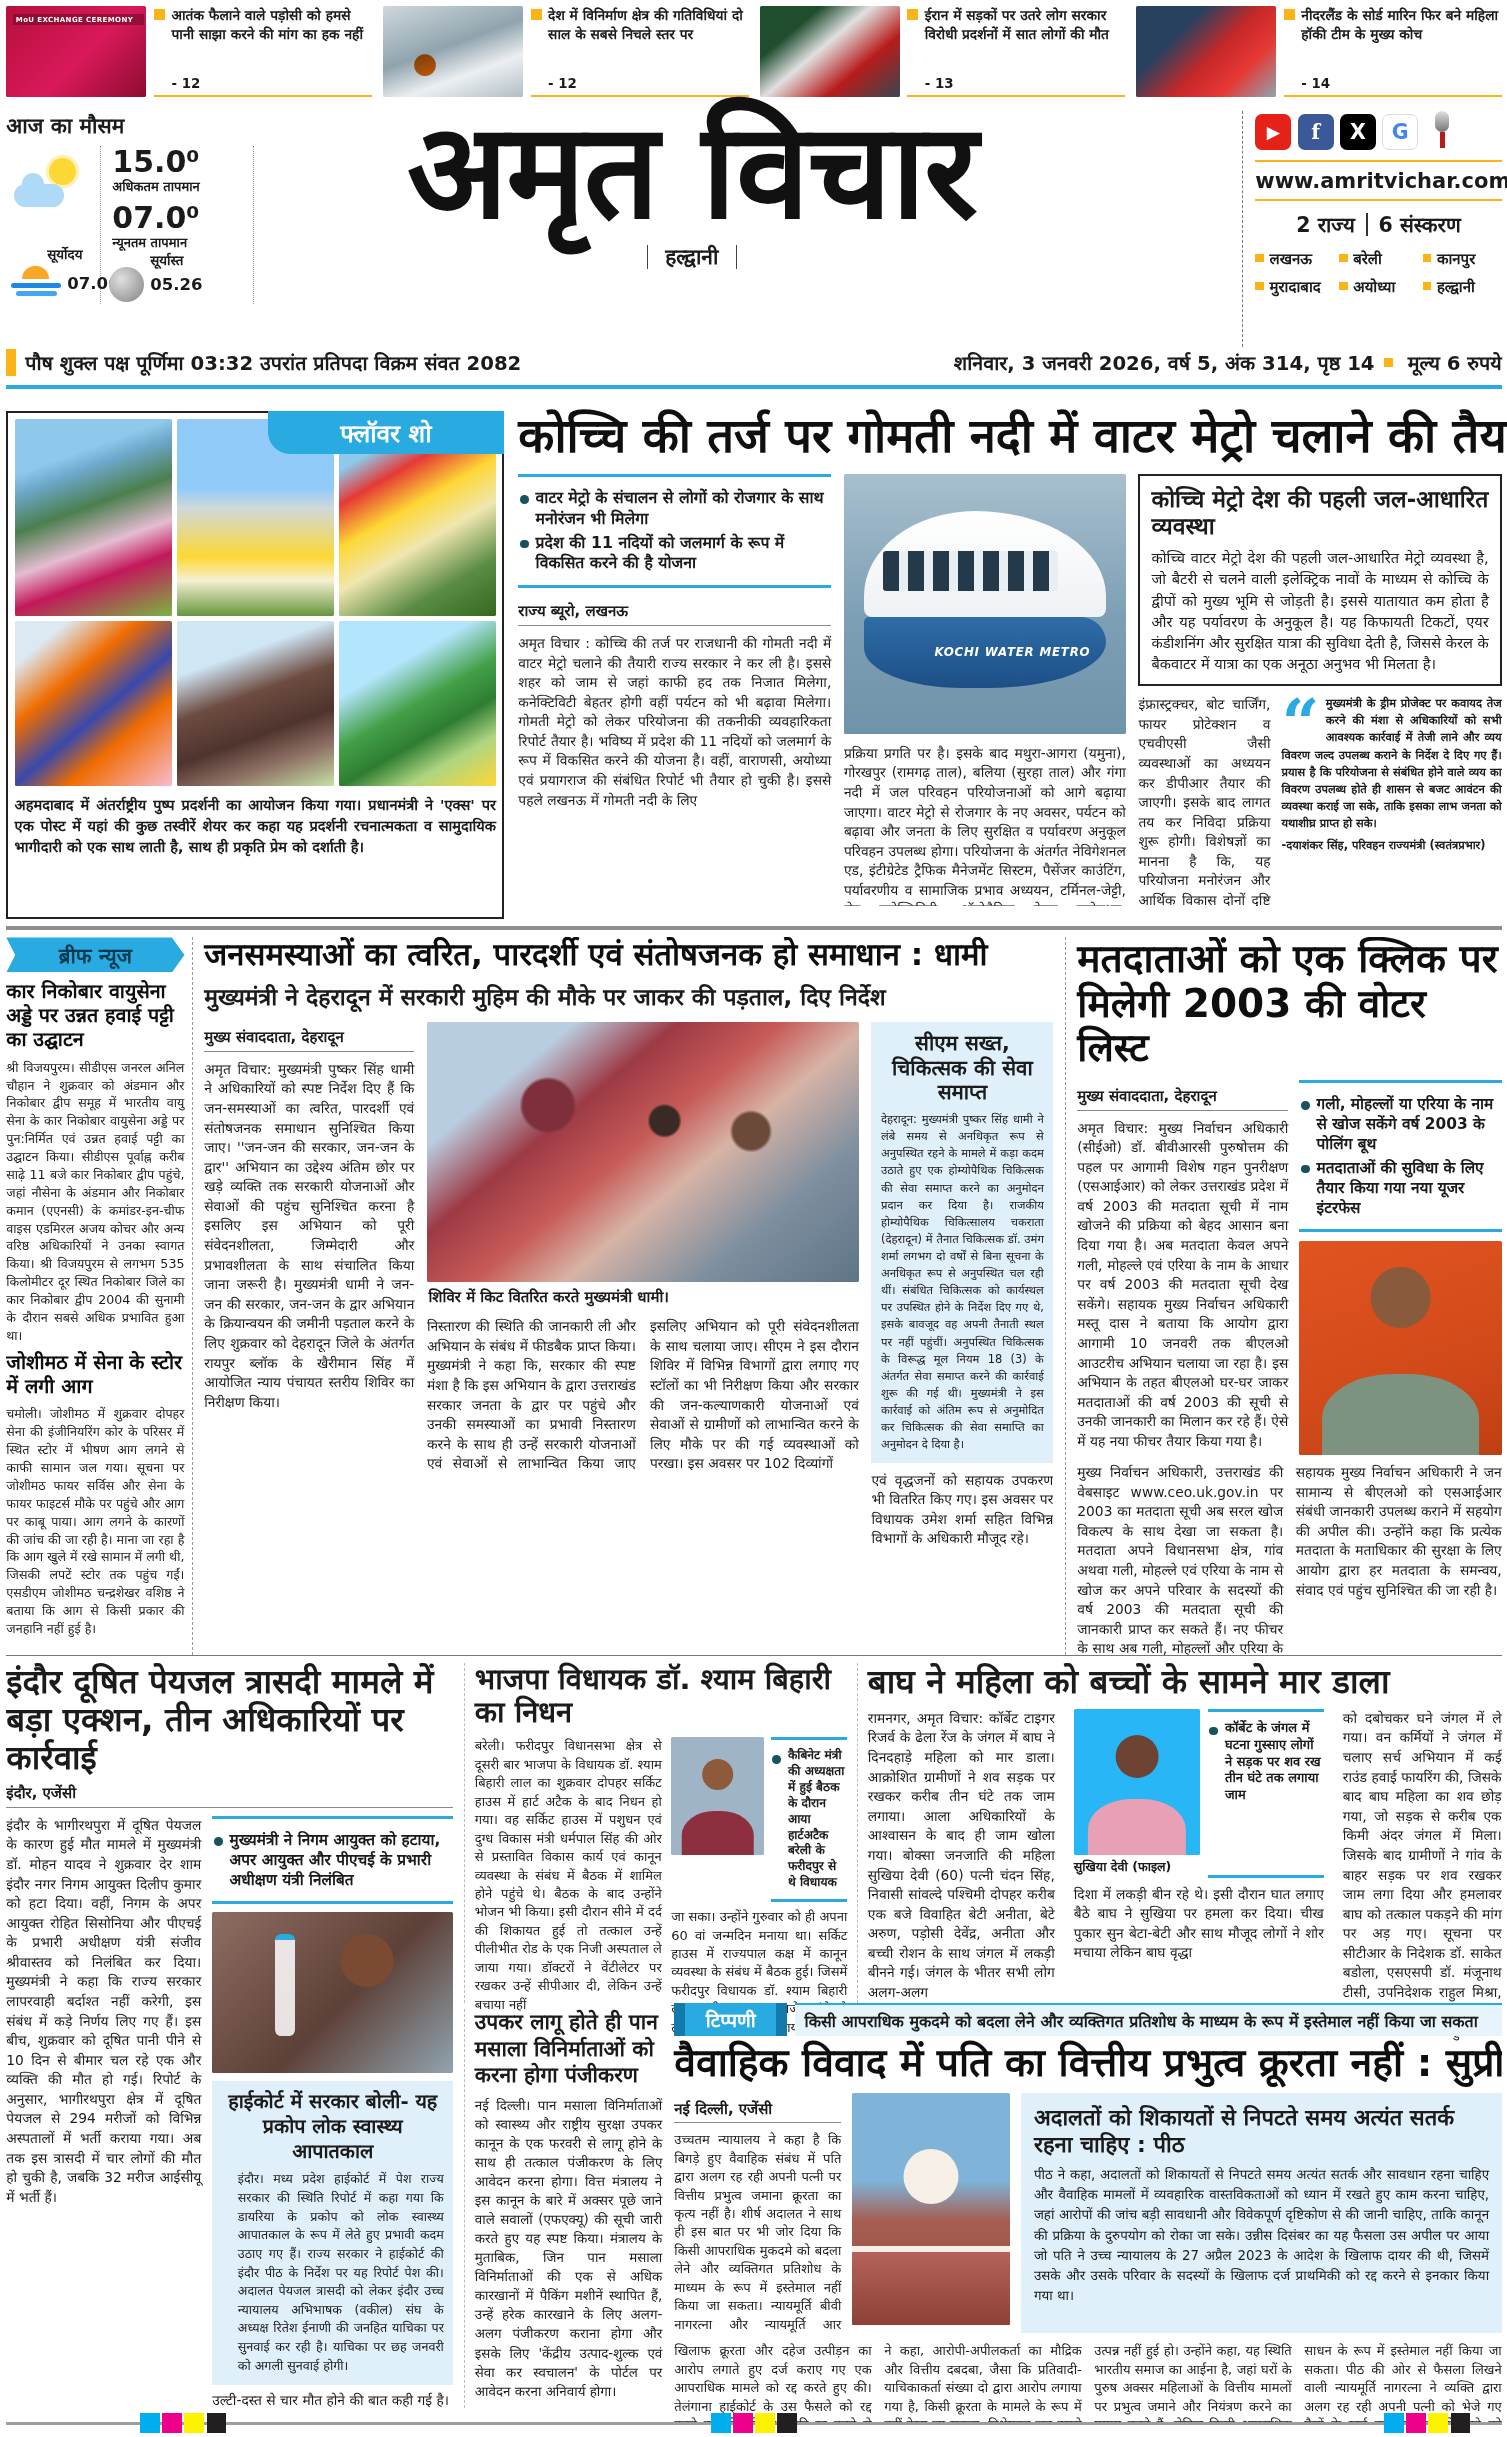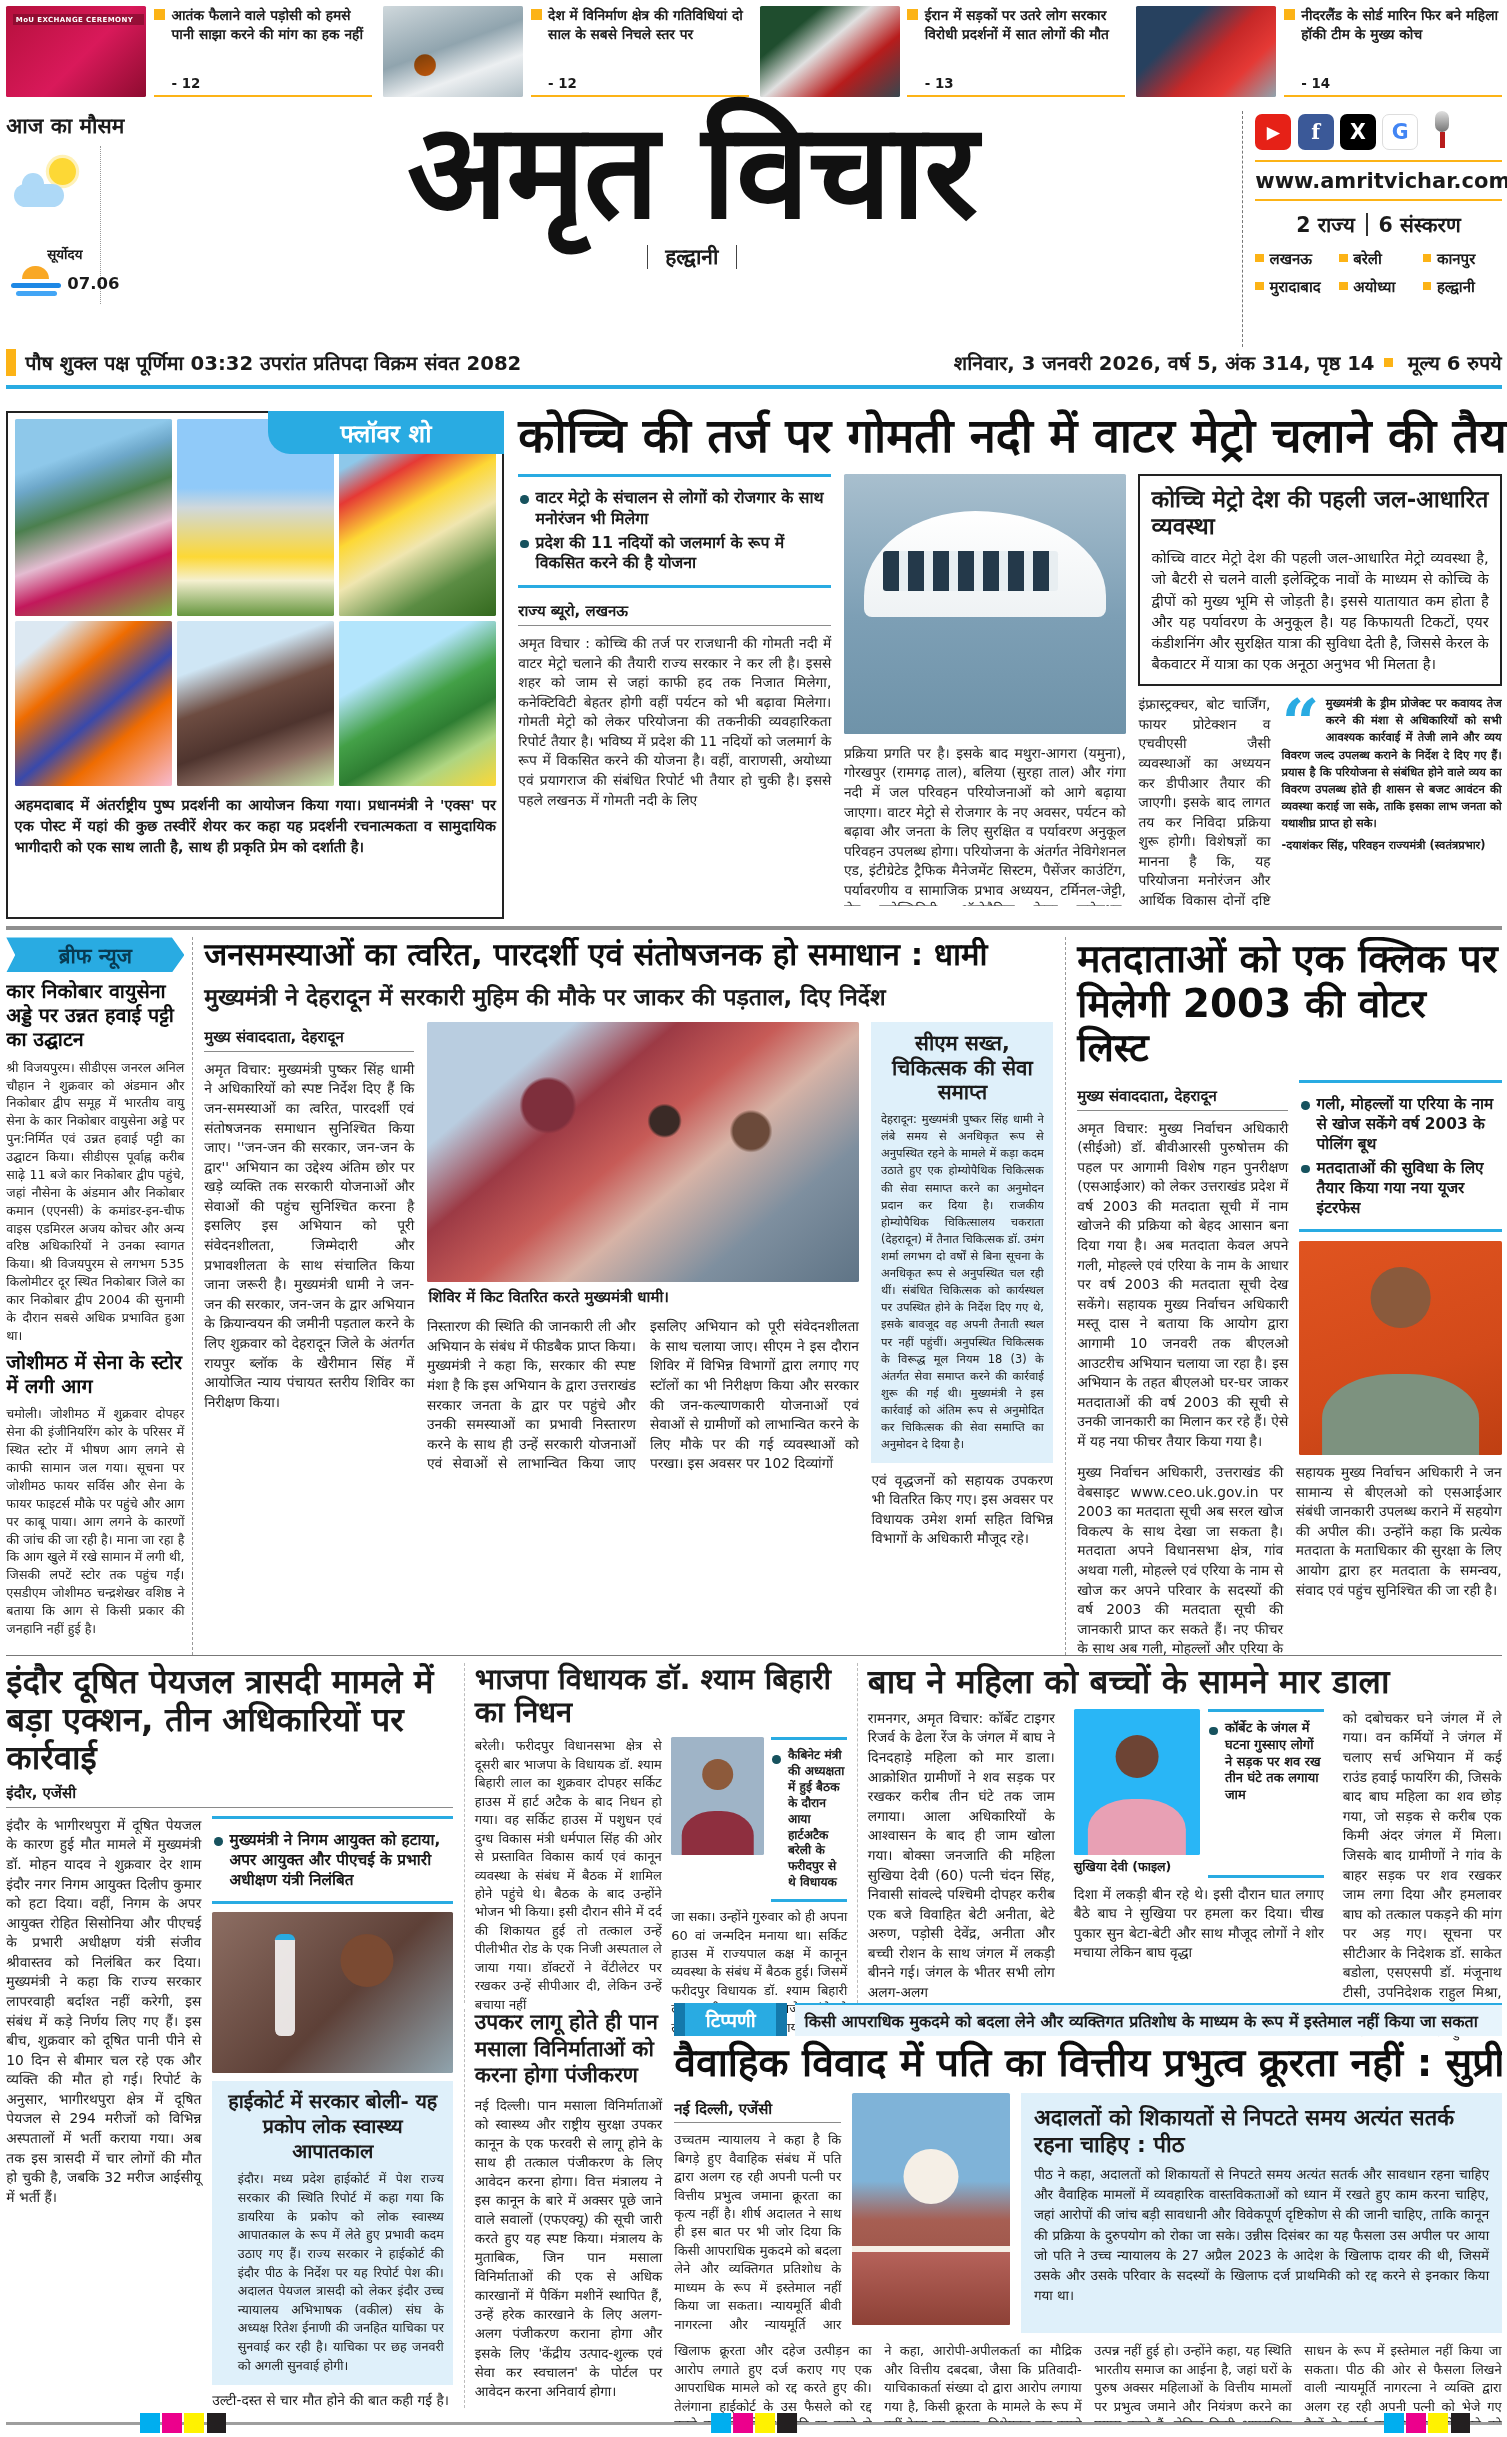--- a/index.html
+++ b/index.html
@@ -281,20 +281,31 @@
               <span class="cloud"></span>
             </span>
           <span class="sunrise">
               <span class="halfsun"></span>
               <span class="wave w1"></span>
               <span class="wave w2"></span>
             </span>
           <span class="w-rise-label">सूर्योदय</span>
           <span class="w-rise-time">07.06</span>
         </div>
+        <div class="w-temps">
+          <div class="w-temp">15.0⁰</div>
+          <div class="w-sub">अधिकतम तापमान</div>
+          <div class="w-temp">07.0⁰</div>
+          <div class="w-sub">न्यूनतम तापमान</div>
+          <div class="w-set">
+            <span class="moon"></span>
+            <span class="w-set-label">सूर्यास्त</span>
+            <span class="w-set-time">05.26</span>
+          </div>
+        </div>
       </div>
     </div>
     <div class="brand">
       <h1 class="brand-title">अमृत विचार</h1>
       <div class="brand-city"><span>हल्द्वानी</span></div>
     </div>
     <div class="mast-right">
       <div class="social-row">
         <span class="sq yt"></span>
         <span class="sq fb"></span>
@@ -379,20 +390,23 @@
           </div>
           <div class="byline">राज्य ब्यूरो, लखनऊ</div>
           <p class="body">अमृत विचार : कोच्चि की तर्ज पर राजधानी की गोमती नदी में वाटर मेट्रो चलाने की तैयारी राज्य सरकार ने कर ली है। इससे शहर को जाम से जहां काफी हद तक निजात मिलेगा, कनेक्टिविटी बेहतर होगी वहीं पर्यटन को भी बढ़ावा मिलेगा। गोमती मेट्रो को लेकर परियोजना की तकनीकी व्यवहारिकता रिपोर्ट तैयार है। भविष्य में प्रदेश की 11 नदियों को जलमार्ग के रूप में विकसित करने की योजना है। वहीं, वाराणसी, अयोध्या एवं प्रयागराज की संबंधित रिपोर्ट भी तैयार हो चुकी है। इससे पहले लखनऊ में गोमती नदी के लिए</p>
         </div>
         <div class="lcol lcol-b">
           <div class="photo boat-photo">
             <div class="boat">
               <div class="cabin">
                   <span class="cab-win"></span>
                 </div>
+              <div class="hull">
+                  <span>KOCHI WATER METRO</span>
+                </div>
             </div>
           </div>
           <p class="body">प्रक्रिया प्रगति पर है। इसके बाद मथुरा-आगरा (यमुना), गोरखपुर (रामगढ़ ताल), बलिया (सुरहा ताल) और गंगा नदी में जल परिवहन परियोजनाओं को आगे बढ़ाया जाएगा। वाटर मेट्रो से रोजगार के नए अवसर, पर्यटन को बढ़ावा और जनता के लिए सुरक्षित व पर्यावरण अनुकूल परिवहन उपलब्ध होगा। परियोजना के अंतर्गत नेविगेशनल एड, इंटीग्रेटेड ट्रैफिक मैनेजमेंट सिस्टम, पैसेंजर काउंटिंग, पर्यावरणीय व सामाजिक प्रभाव अध्ययन, टर्मिनल-जेट्टी, रोड कनेक्टिविटी, ऑटोमैटिक फेयर कलेक्शन, इलेक्ट्रिकल</p>
         </div>
         <div class="lcol lcol-c">
           <div class="info-box">
             <h3>कोच्चि मेट्रो देश की पहली जल-आधारित व्यवस्था</h3>
             <p>कोच्चि वाटर मेट्रो देश की पहली जल-आधारित मेट्रो व्यवस्था है, जो बैटरी से चलने वाली इलेक्ट्रिक नावों के माध्यम से कोच्चि के द्वीपों को मुख्य भूमि से जोड़ती है। इससे यातायात कम होता है और यह पर्यावरण के अनुकूल है। यह किफायती टिकटों, एयर कंडीशनिंग और सुरक्षित यात्रा की सुविधा देती है, जिससे केरल के बैकवाटर में यात्रा का एक अनूठा अनुभव भी मिलता है।</p>
           </div>
           <div class="lc-row">

